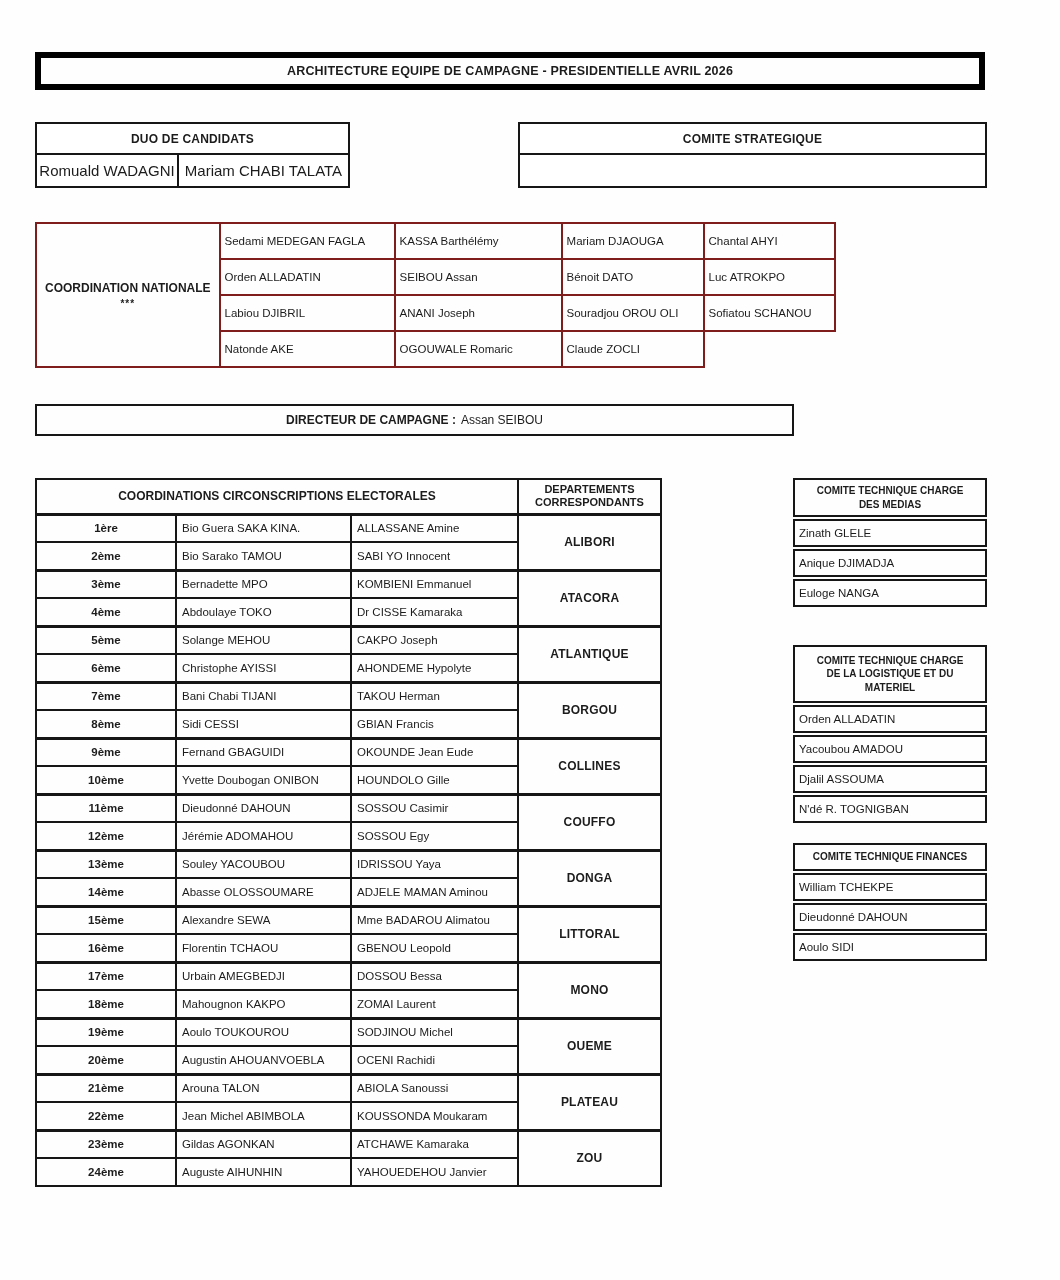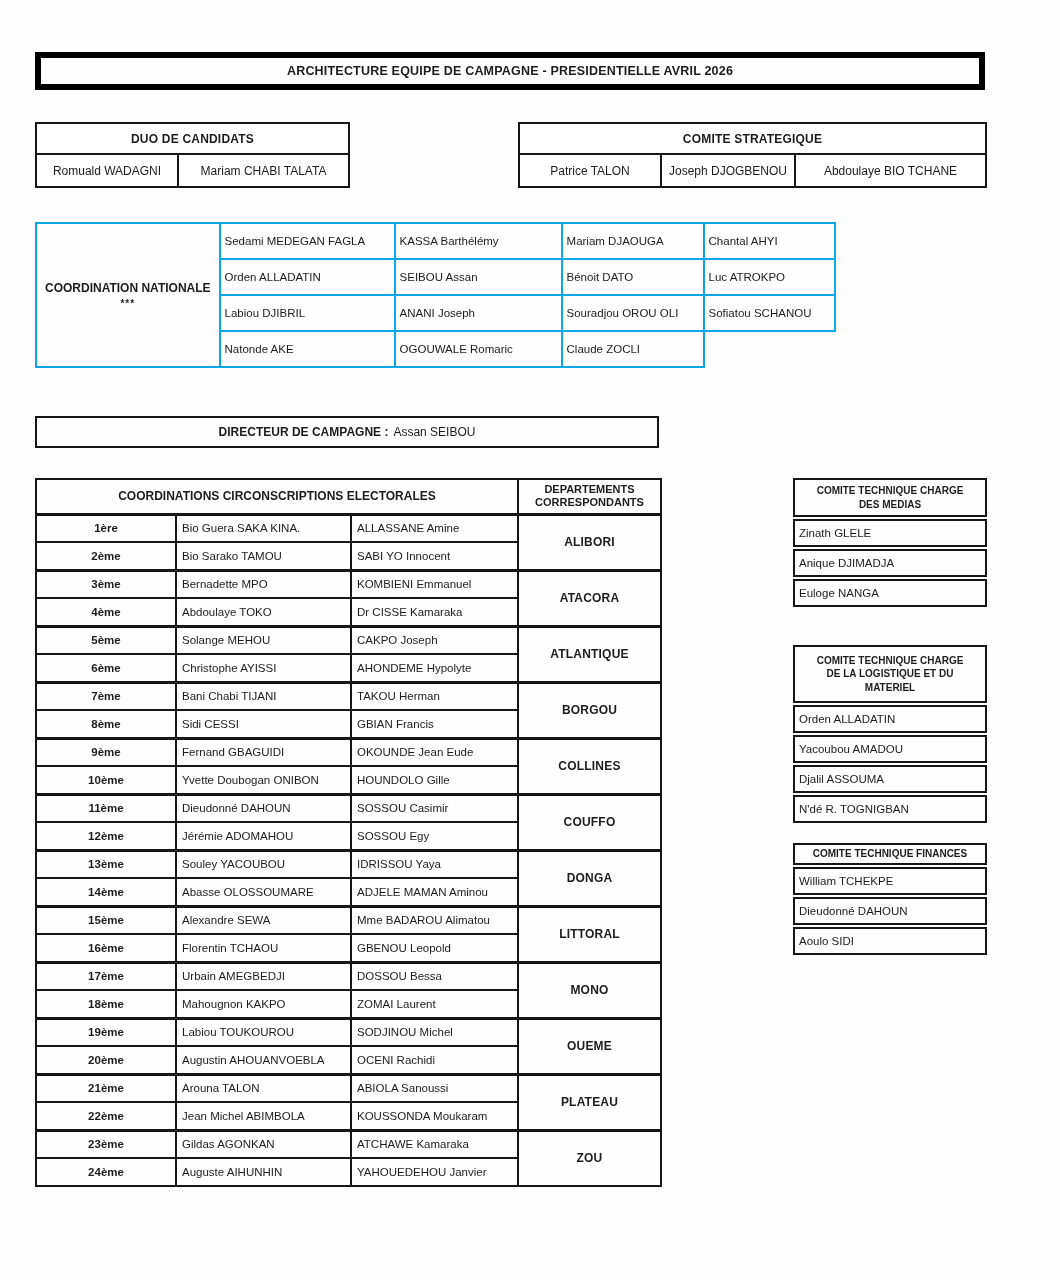--- a/index.html
+++ b/index.html
@@ -25,51 +25,50 @@
   
   .hdr-box { position: absolute; border: 2px solid #161616; background: #fff; }
   .hdr-box .box-hdr {
     height: 31px; border-bottom: 2px solid #161616;
     display: flex; align-items: center; justify-content: center;
     font-weight: 700; font-size: 12px; letter-spacing: .2px;
   }
   .hdr-box .box-row { display: flex; height: 31px; }
   .hdr-box .box-cell {
     display: flex; align-items: center; justify-content: center;
-    font-size: 12px; border-right: 2px solid #161616;
+    font-size: 15px; border-right: 2px solid #161616;
     white-space: nowrap; overflow: hidden;
   }
   .hdr-box .box-cell:last-child { border-right: none; flex: 1; }
   .duo-box { left: 35px; top: 122px; width: 315px; height: 66px; }
   .duo-box .c1 { width: 142px; }
   .strat-box { left: 518px; top: 122px; width: 469px; height: 66px; }
   .strat-box .c1 { width: 142px; }
   .strat-box .c2 { width: 134px; }
 
   
   .nat-table {
     position: absolute; left: 35px; top: 222px;
     border-collapse: collapse; table-layout: fixed;
   }
   .nat-table td {
-    border: 2px solid #0ea5e9; height: 36px;
+    border: 2px solid #7f1d1d; height: 36px;
     font-size: 11.5px; padding: 0 4px; overflow: hidden; white-space: nowrap;
   }
   .nat-table td.label-cell { text-align: center; vertical-align: middle; padding: 0 8px; }
   .nat-table .label-main { font-weight: 700; font-size: 12px; line-height: 1.3; }
   .nat-table .label-note { font-weight: 700; font-size: 10px; letter-spacing: 1px; margin-top: 1px; }
   .nat-table td.empty-cell { border: none; background: transparent; }
 
   
   .director-bar {
-    position: absolute; left: 35px; top: 404px; width: 624px; height: 32px;
+    position: absolute; left: 35px; top: 404px; width: 759px; height: 32px;
     border: 2px solid #161616;
     display: flex; align-items: center; justify-content: center; gap: 5px;
     font-size: 12px;
-    margin-top: 12px;
   }
   .director-bar .lbl { font-weight: 700; }
 
   
   .elect-table {
     position: absolute; left: 35px; top: 478px;
     border-collapse: collapse; table-layout: fixed;
     border: 2px solid #161616;
   }
   .elect-table th, .elect-table td { border: 2px solid #161616; overflow: hidden; }
@@ -95,44 +94,39 @@
     border: 2px solid #161616; height: 28px; margin-top: 2px;
     display: flex; align-items: center; padding: 0 4px;
     font-size: 11.5px; white-space: nowrap; overflow: hidden;
   }
   .committee-medias { top: 478px; }
   .committee-medias .hdr { height: 39px; }
   .committee-logistics { top: 645px; border-radius: 27px; }
   .committee-logistics .hdr { height: 58px; }
   .committee-logistics .member:first-of-type { margin-top: 3px; }
   .committee-finances { top: 843px; }
-  .committee-finances .hdr { height: 22px; }
+  .committee-finances .hdr { height: 28px; }
 </style>
 </head>
 <body>
 
 <div class="page">
 
   <div class="title-box">ARCHITECTURE EQUIPE DE CAMPAGNE - PRESIDENTIELLE AVRIL 2026</div>
 
   <div class="hdr-box duo-box">
     <div class="box-hdr">DUO DE CANDIDATS</div>
     <div class="box-row">
       <div class="box-cell c1">Romuald WADAGNI</div>
       <div class="box-cell">Mariam CHABI TALATA</div>
     </div>
   </div>
 
   <div class="hdr-box strat-box">
     <div class="box-hdr">COMITE STRATEGIQUE</div>
-    <div class="box-row">
-      <div class="box-cell c1">Patrice TALON</div>
-      <div class="box-cell c2">Joseph DJOGBENOU</div>
-      <div class="box-cell">Abdoulaye BIO TCHANE</div>
-    </div>
   </div>
 
   <table class="nat-table">
     <colgroup>
       <col style="width:142px">
         <col style="width:175px">
         <col style="width:167px">
       <col style="width:142px">
         <col style="width:131px">
     </colgroup>
@@ -289,21 +283,21 @@
       <td class="dept" rowspan="2">MONO</td>
     </tr>
     <tr>
       <td class="num">18ème</td>
       <td class="name">Mahougnon KAKPO</td>
       <td class="name">ZOMAI Laurent</td>
     </tr>
 
     <tr class="group-start">
       <td class="num">19ème</td>
-      <td class="name">Labiou TOUKOUROU</td>
+      <td class="name">Aoulo TOUKOUROU</td>
       <td class="name">SODJINOU Michel</td>
       <td class="dept" rowspan="2">OUEME</td>
     </tr>
     <tr>
       <td class="num">20ème</td>
       <td class="name">Augustin AHOUANVOEBLA</td>
       <td class="name">OCENI Rachidi</td>
     </tr>
 
     <tr class="group-start">

